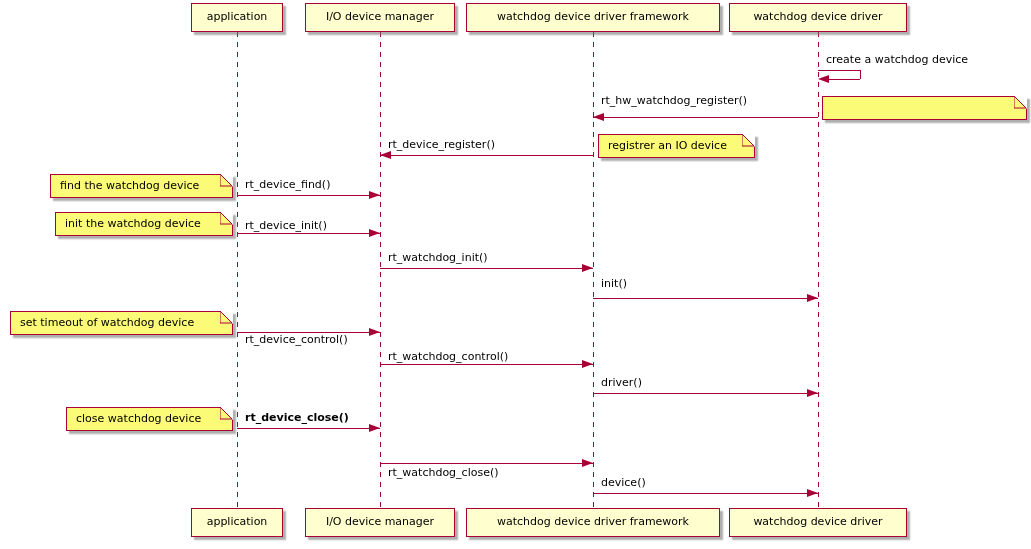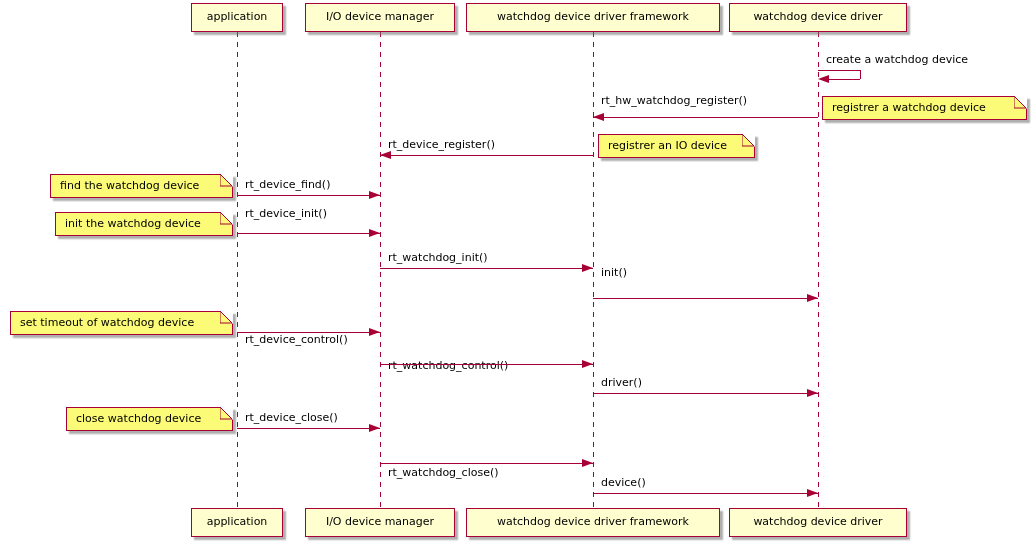--- a/index.html
+++ b/index.html
@@ -76,48 +76,48 @@
     <div class="arrowhead left" style="left: 818px; top: 75px;"></div>
     <div class="msg-label" style="left: 601px; top: 93px;"><span>rt_hw_watchdog_register()</span></div>
     <div class="msg-line" style="left: 593px; top: 117px; width: 225px;"></div>
     <div class="arrowhead left" style="left: 593px; top: 113px;"></div>
     <div class="msg-label" style="left: 388px; top: 137px;"><span>rt_device_register()</span></div>
     <div class="msg-line" style="left: 380px; top: 155px; width: 213px;"></div>
     <div class="arrowhead left" style="left: 380px; top: 151px;"></div>
     <div class="msg-label" style="left: 245px; top: 177px;"><span>rt_device_find()</span></div>
     <div class="msg-line" style="left: 237px; top: 195px; width: 143px;"></div>
     <div class="arrowhead right" style="left: 369px; top: 191px;"></div>
-    <div class="msg-label" style="left: 245px; top: 206px;"><span>rt_device_init()</span></div>
+    <div class="msg-label" style="left: 245px; top: 218px;"><span>rt_device_init()</span></div>
     <div class="msg-line" style="left: 237px; top: 233px; width: 143px;"></div>
     <div class="arrowhead right" style="left: 369px; top: 229px;"></div>
     <div class="msg-label" style="left: 388px; top: 250px;"><span>rt_watchdog_init()</span></div>
     <div class="msg-line" style="left: 380px; top: 268px; width: 213px;"></div>
     <div class="arrowhead right" style="left: 582px; top: 264px;"></div>
-    <div class="msg-label" style="left: 601px; top: 265px;"><span>init()</span></div>
+    <div class="msg-label" style="left: 601px; top: 276px;"><span>init()</span></div>
     <div class="msg-line" style="left: 593px; top: 298px; width: 225px;"></div>
     <div class="arrowhead right" style="left: 807px; top: 294px;"></div>
     <div class="msg-label" style="left: 245px; top: 332px;"><span>rt_device_control()</span></div>
     <div class="msg-line" style="left: 237px; top: 332px; width: 143px;"></div>
     <div class="arrowhead right" style="left: 369px; top: 328px;"></div>
-    <div class="msg-label" style="left: 388px; top: 358px;"><span>rt_watchdog_control()</span></div>
+    <div class="msg-label" style="left: 388px; top: 349px;"><span>rt_watchdog_control()</span></div>
     <div class="msg-line" style="left: 380px; top: 364px; width: 213px;"></div>
     <div class="arrowhead right" style="left: 582px; top: 360px;"></div>
     <div class="msg-label" style="left: 601px; top: 375px;"><span>driver()</span></div>
     <div class="msg-line" style="left: 593px; top: 393px; width: 225px;"></div>
     <div class="arrowhead right" style="left: 807px; top: 389px;"></div>
-    <div class="msg-label" style="left: 245px; top: 410px;"><span>rt_device_close()</span></div>
+    <div class="msg-label" style="left: 245px; top: 410px; font-weight: bold;"><span>rt_device_close()</span></div>
     <div class="msg-line" style="left: 237px; top: 428px; width: 143px;"></div>
     <div class="arrowhead right" style="left: 369px; top: 424px;"></div>
     <div class="msg-label" style="left: 388px; top: 465px;"><span>rt_watchdog_close()</span></div>
     <div class="msg-line" style="left: 380px; top: 463px; width: 213px;"></div>
     <div class="arrowhead right" style="left: 582px; top: 459px;"></div>
     <div class="msg-label" style="left: 601px; top: 475px;"><span>device()</span></div>
     <div class="msg-line" style="left: 593px; top: 493px; width: 225px;"></div>
     <div class="arrowhead right" style="left: 807px; top: 489px;"></div>
-    <div class="note" style="left: 822px; top: 96px; width: 205px; height: 24px;"><span>registrer a watchdog device</span><svg width="13" height="13">
+    <div class="note" style="left: 822px; top: 96px; width: 205px; height: 24px;"><svg width="13" height="13">
         <path d="M0,0 L13,0 L13,13 Z" fill="#FFFFFF"></path>
         <path d="M0,0 L12,12 L0,12 Z" fill="#FBFB77" stroke="#A80036" stroke-width="1"></path>
       </svg></div>
     <div class="note" style="left: 598px; top: 134px; width: 157px; height: 24px;"><span>registrer an IO device</span><svg width="13" height="13">
         <path d="M0,0 L13,0 L13,13 Z" fill="#FFFFFF"></path>
         <path d="M0,0 L12,12 L0,12 Z" fill="#FBFB77" stroke="#A80036" stroke-width="1"></path>
       </svg></div>
     <div class="note" style="left: 50px; top: 174px; width: 183px; height: 24px;"><span>find the watchdog device</span><svg width="13" height="13">
         <path d="M0,0 L13,0 L13,13 Z" fill="#FFFFFF"></path>
         <path d="M0,0 L12,12 L0,12 Z" fill="#FBFB77" stroke="#A80036" stroke-width="1"></path>

